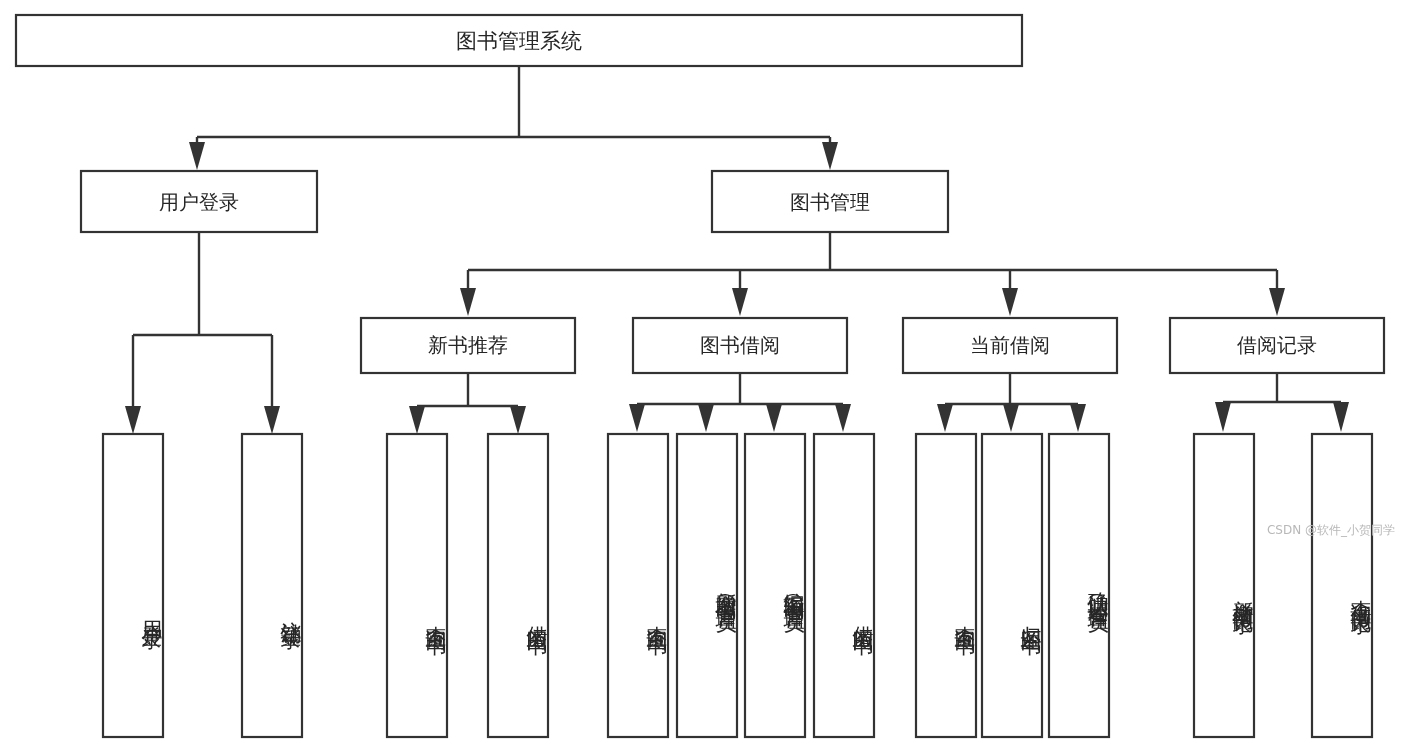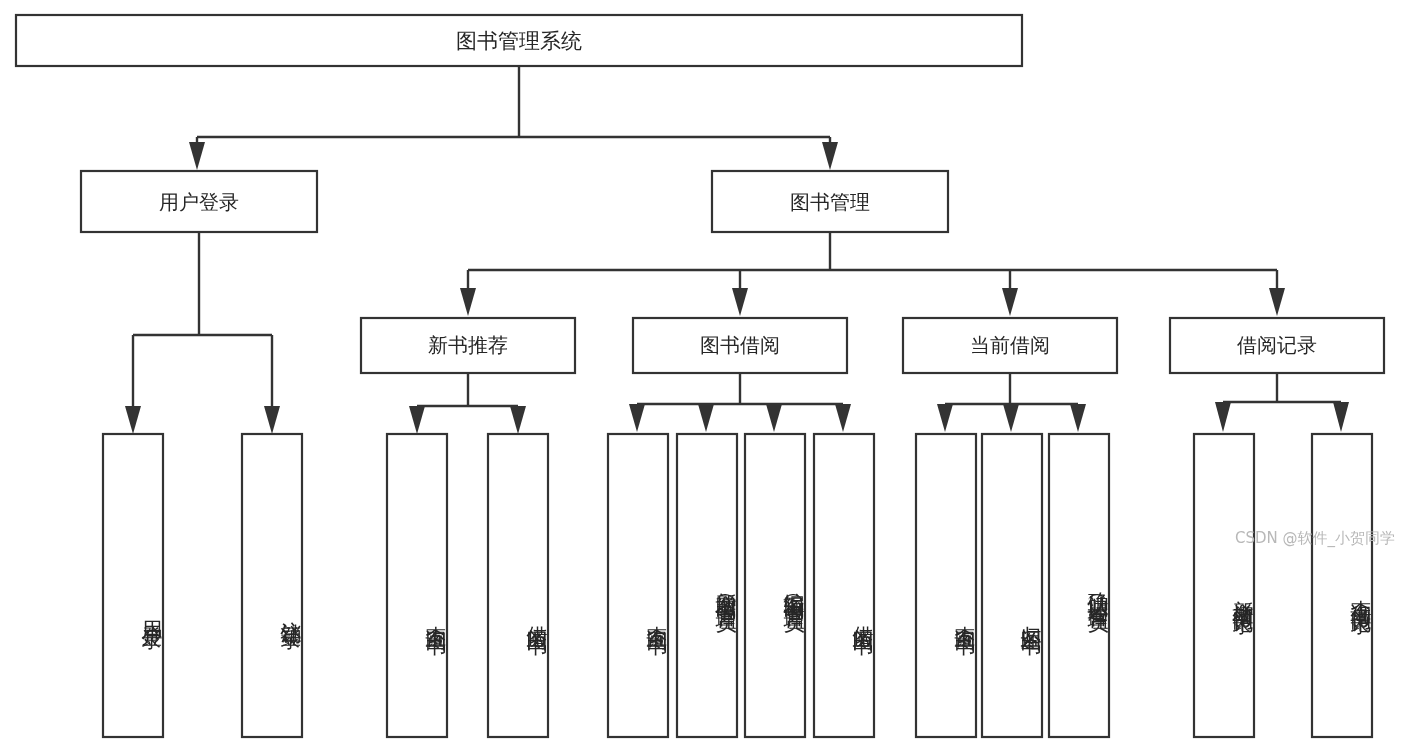--- a/index.html
+++ b/index.html
@@ -65,23 +65,23 @@
     line-height: 1.12;
     letter-spacing: 3px;
     color: #262626;
     white-space: nowrap;
     pointer-events: none;
     user-select: none;
   }
   .watermark {
     position: absolute;
     right: 10px;
-    bottom: 11px;
+    bottom: 20px;
     font-family: "DejaVu Sans", "Liberation Sans", sans-serif;
-    font-size: 15px;
+    font-size: 12px;
     color: #b8b8b8;
     white-space: nowrap;
     user-select: none;
   }
 </style>
 </head>
 <body>
 
 <div id="diagram-root">
 

